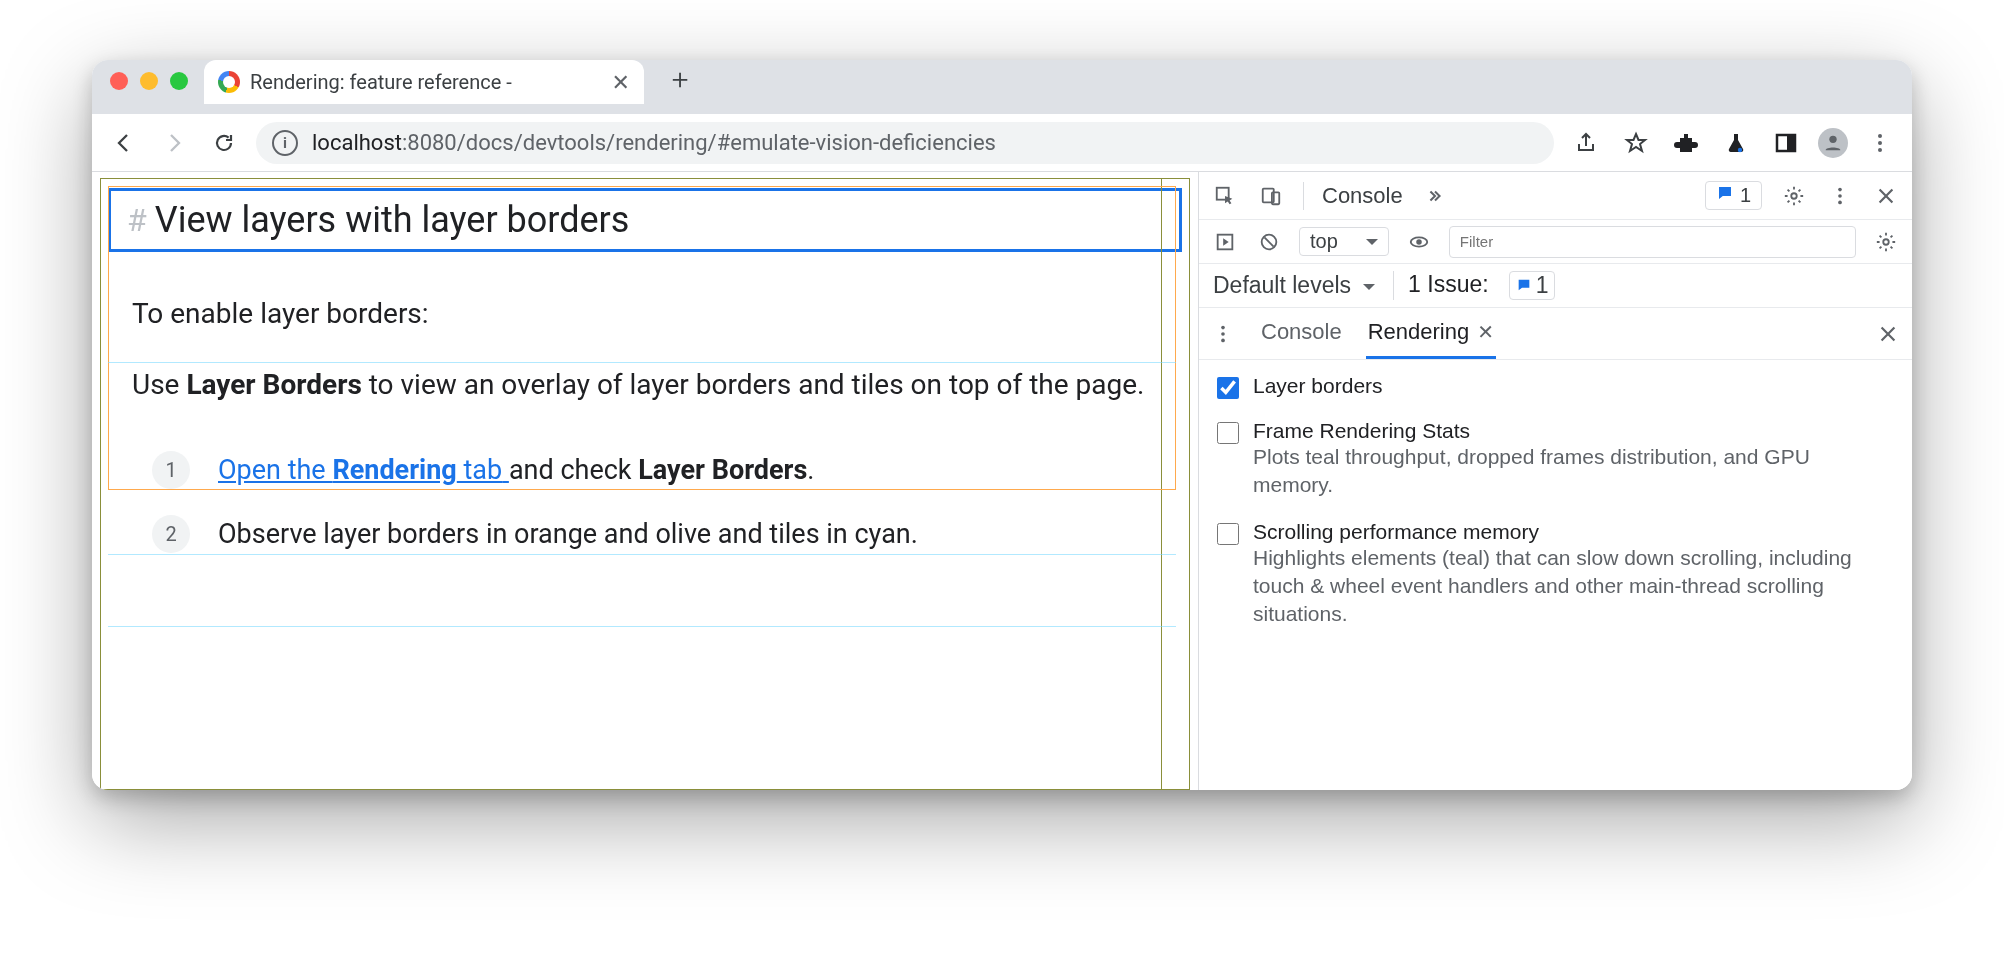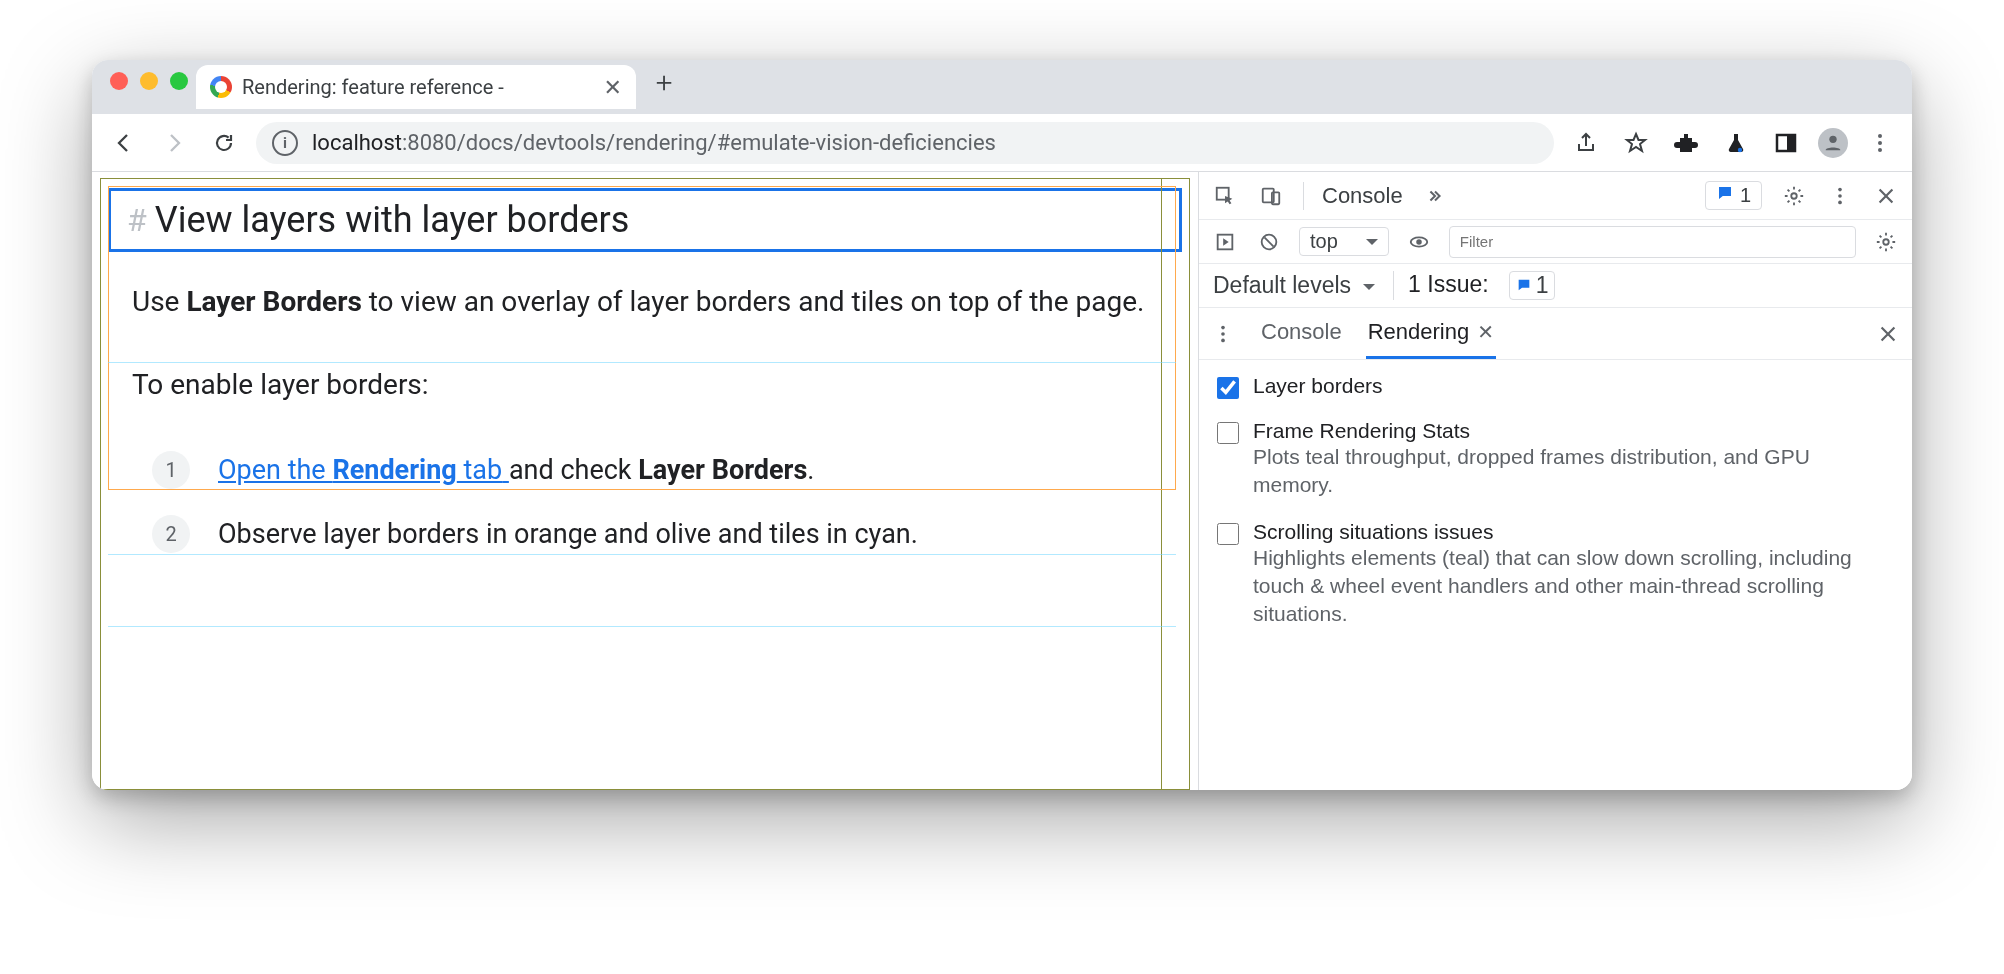--- a/index.html
+++ b/index.html
@@ -13,22 +13,23 @@
     overflow: hidden;
     background: #fff;
     box-shadow: 0 30px 90px rgba(0,0,0,0.35), 0 8px 20px rgba(0,0,0,0.2);
   }
 
   
   .tabstrip {
     height: 54px;
     background: #dee1e6;
     display: flex;
-    align-items: center;
+    align-items: flex-start;
     padding: 0 10px;
+    gap: 8px;
   }
   .traffic { display:flex; gap:12px; padding:0 8px 12px 8px; align-self:center; }
   .dot { width:18px; height:18px; border-radius:50%; }
   .dot.red { background:#ff5f57; }
   .dot.yellow { background:#febc2e; }
   .dot.green { background:#28c840; }
 
   .tab {
     background:#fff;
     height: 44px;
@@ -253,25 +254,25 @@
       <div class="cyan2"></div>
       <div class="cyan3"></div>
 
       <div class="heading-wrap">
         <h2>
           <span class="hash">#</span>
           <span>View layers with layer borders</span>
         </h2>
       </div>
 
+      <p class="para intro">To enable layer borders:</p>
+
       <p class="para">
         <span>Use </span><strong>Layer Borders</strong><span> to view an overlay of layer borders and tiles on top of the page.</span>
       </p>
-
-      <p class="para intro">To enable layer borders:</p>
 
       <ol class="steps">
         <li>
           <span class="num">1</span>
           <span>
             <a class="link" href="#">
               <span>Open the </span><strong>Rendering</strong><span> tab</span>
             </a><span> and check </span><strong>Layer Borders</strong><span>.</span>
           </span>
         </li>
@@ -412,21 +413,21 @@
         <div class="opt">
           <input type="checkbox" style="">
           <div>
             <div class="opt-title">Frame Rendering Stats</div>
             <div class="opt-desc">Plots teal throughput, dropped frames distribution, and GPU memory.</div>
           </div>
         </div>
         <div class="opt">
           <input type="checkbox" style="">
           <div>
-            <div class="opt-title">Scrolling situations issues</div>
+            <div class="opt-title">Scrolling performance memory</div>
             <div class="opt-desc">Highlights elements (teal) that can slow down scrolling, including touch &amp; wheel event handlers and other main-thread scrolling situations.</div>
           </div>
         </div>
       </div>
 
     </div>
   </div>
 </div>
 
 </body></html>

